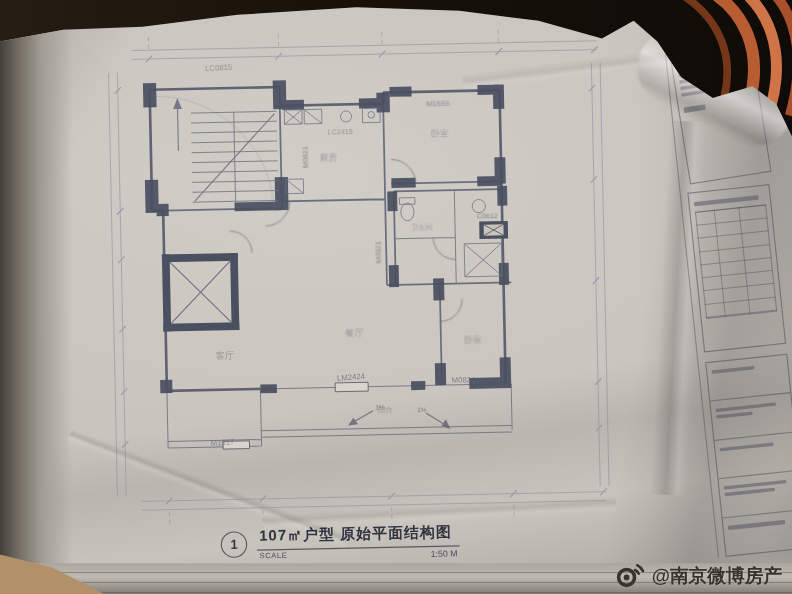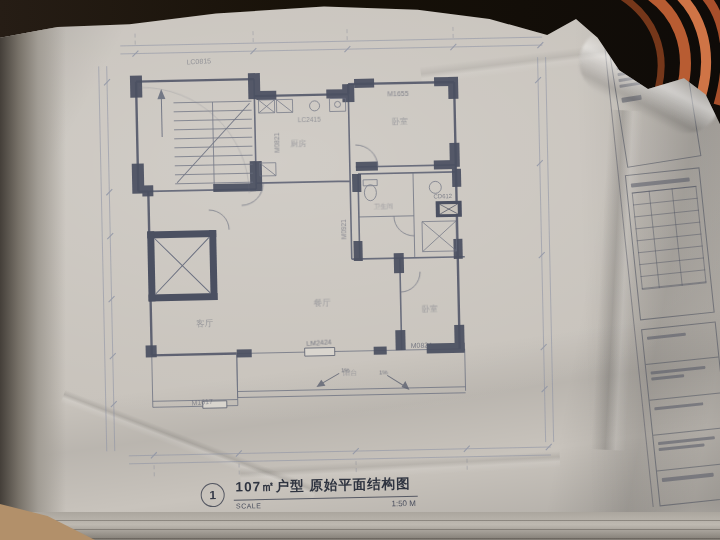--- a/index.html
+++ b/index.html
@@ -301,15 +301,24 @@
         <div class="tb-row">
             <div class="tb-bar" style="width:80%;height:4px"></div>
           </div>
       </div>
     </div>
 
     <div class="curl-highlight"></div>
     <div class="pages-bottom"></div>
     <div class="floor-corner"></div>
 
+    <div class="watermark">
+      <svg width="27" height="24" viewBox="0 0 28 24">
+        <circle cx="11" cy="14" r="7.5" fill="none" stroke="#39342b" stroke-width="3.4"></circle>
+        <circle cx="11" cy="14" r="2.7" fill="#39342b"></circle>
+        <path d="M19,7 A 8,8 0 0 1 22.5,10.5" stroke="#39342b" stroke-width="2.4" fill="none" stroke-linecap="round"></path>
+        <path d="M21,2.5 A 13,13 0 0 1 26.5,8" stroke="#39342b" stroke-width="2.4" fill="none" stroke-linecap="round"></path>
+      </svg>
+      <span>@南京微博房产</span>
+    </div>
 
   </div>
 </div>
 
 </body></html>

